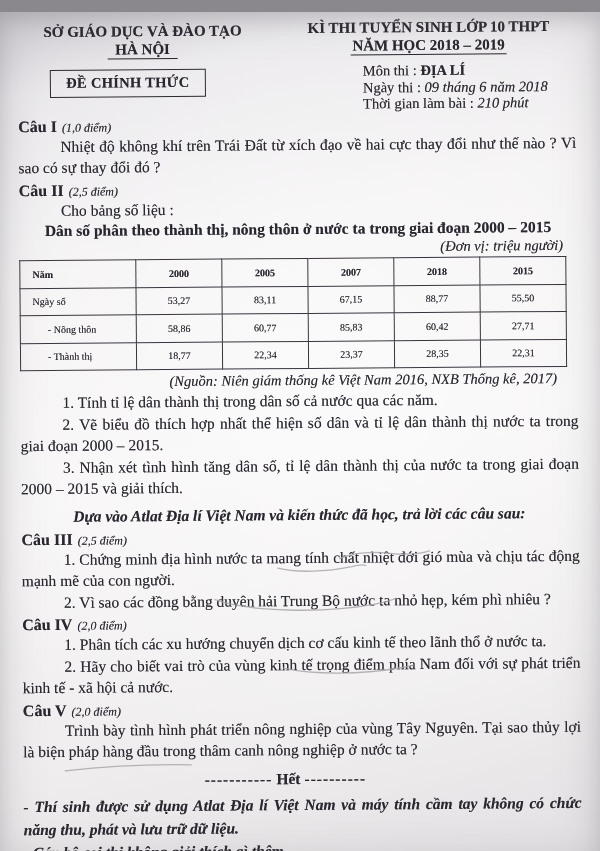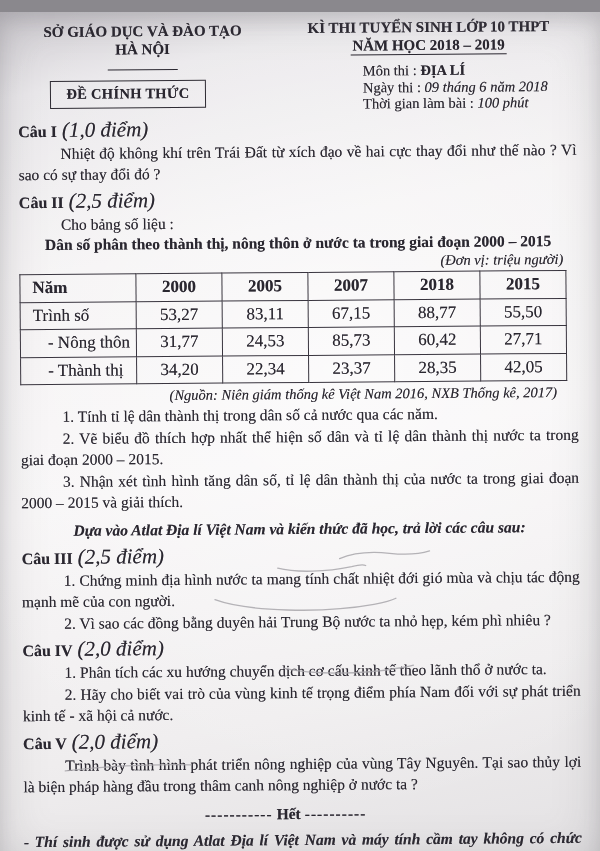--- a/index.html
+++ b/index.html
@@ -17,43 +17,43 @@
     box-shadow: inset 0 0 46px rgba(96,94,101,.25), inset 0 8px 16px rgba(130,128,135,.22);
   }
   .content { position:absolute; inset:0; padding:8px 22px 0 20px;
     transform:rotate(-.45deg); transform-origin:50% 40%; }
 
   
   .hdr { display:flex; align-items:flex-start; }
   .h-left { width:250px; text-align:center; padding-top:2px; }
   .h-left .l1 { font-weight:bold; font-size:15px; line-height:17px; }
   .h-left .l2 { font-weight:bold; font-size:15px; display:inline-block;
-    border-bottom:1.5px solid #2a2730; padding:0 8px 12px; line-height:16px; }
+    border-bottom:1.5px solid #2a2730; padding:0 8px 1px; line-height:16px; }
   .stamp-box { display:inline-block; border:1.7px solid #2e2b33; font-weight:bold;
     font-size:14.5px; padding:4px 15px 5px; margin:10px 30px 0 0; letter-spacing:.3px; }
   .h-right { flex:1; text-align:center; padding-left:14px; }
   .h-right .e1 { font-weight:bold; font-size:15px; line-height:17px; }
   .h-right .e2 { font-weight:bold; font-size:15px; display:inline-block;
     border-bottom:1.6px solid #2a2730; padding:0 2px 1px; line-height:16px; }
   .meta { text-align:left; margin:7px 0 0 81px; font-size:14.5px; line-height:16.5px; }
   .meta .val-b { font-weight:bold; }
   .meta .val-i { font-style:italic; }
 
   
   .b { font-size:15.5px; line-height:21.5px; text-align:justify; margin:0; }
   .ind { text-indent:42px; }
   .qh { margin:3px 0 0; font-size:16px; text-align:left; }
   .qh b { font-weight:bold; }
-  .qh i { margin-left:5px; font-size:21px; }
+  .qh i { margin-left:5px; font-size:12px; }
 
   .tbl-title { font-weight:bold; font-size:15.5px; text-align:center; margin:1px 0 0; }
   .unit { font-style:italic; font-size:14.5px; text-align:right; margin:0 14px 2px 0; line-height:18px; }
 
   table.pop { border-collapse:collapse; width:546px; table-layout:fixed; margin:0; }
-  table.pop td { border:1.5px solid #39353f; height:26.5px; font-size:17px;
+  table.pop td { border:1.5px solid #39353f; height:26.5px; font-size:10px;
     text-align:center; padding:0; }
   table.pop .lab { text-align:left; padding-left:12px; }
   table.pop .lab.dash { padding-left:27px; }
   table.pop tr.head td { font-weight:bold; }
   col.c0 { width:116px; } col.cy { width:86px; }
 
   .src { font-style:italic; font-size:14.5px; margin:2px 0 1px; text-align:center;
     padding-left:128px; line-height:18px; }
 
   .atlat { font-weight:bold; font-style:italic; font-size:15.5px;
@@ -80,21 +80,21 @@
         <div class="l1">SỞ GIÁO DỤC VÀ ĐÀO TẠO</div>
         <div><span class="l2">HÀ NỘI</span></div>
         <div><span class="stamp-box">ĐỀ CHÍNH THỨC</span></div>
       </div>
       <div class="h-right">
         <div class="e1">KÌ THI TUYỂN SINH LỚP 10 THPT</div>
         <div><span class="e2">NĂM HỌC 2018 – 2019</span></div>
         <div class="meta">
           <div><span>Môn thi</span><span> : </span><span class="val-b">ĐỊA LÍ</span></div>
           <div><span>Ngày thi : </span><span class="val-i">09 tháng 6 năm 2018</span></div>
-          <div><span>Thời gian làm bài : </span><span class="val-i">100 phút</span></div>
+          <div><span>Thời gian làm bài : </span><span class="val-i">210 phút</span></div>
         </div>
       </div>
     </div>
 
     <div>
       <p class="qh"><b>Câu I</b><i>(1,0 điểm)</i></p>
       <p class="b ind">Nhiệt độ không khí trên Trái Đất từ xích đạo về hai cực thay đổi như thế nào ? Vì sao có sự thay đổi đó ?</p>
     </div>
 
     <div>
@@ -115,42 +115,42 @@
         <tbody>
           <tr class="head">
             <td class="lab">Năm</td>
             <td>2000</td>
             <td>2005</td>
             <td>2007</td>
             <td>2018</td>
             <td>2015</td>
           </tr>
           <tr>
-            <td class="lab">Trình số</td>
+            <td class="lab">Ngày số</td>
             <td>53,27</td>
             <td>83,11</td>
             <td>67,15</td>
             <td>88,77</td>
             <td>55,50</td>
           </tr>
           <tr>
             <td class="lab dash">- Nông thôn</td>
-            <td>31,77</td>
-            <td>24,53</td>
-            <td>85,73</td>
+            <td>58,86</td>
+            <td>60,77</td>
+            <td>85,83</td>
             <td>60,42</td>
             <td>27,71</td>
           </tr>
           <tr>
             <td class="lab dash">- Thành thị</td>
-            <td>34,20</td>
+            <td>18,77</td>
             <td>22,34</td>
             <td>23,37</td>
             <td>28,35</td>
-            <td>42,05</td>
+            <td>22,31</td>
           </tr>
         </tbody>
       </table>
 
       <p class="src">(Nguồn: Niên giám thống kê Việt Nam 2016, NXB Thống kê, 2017)</p>
       <p class="b ind">1. Tính tỉ lệ dân thành thị trong dân số cả nước qua các năm.</p>
       <p class="b ind">2. Vẽ biểu đồ thích hợp nhất thể hiện số dân và tỉ lệ dân thành thị nước ta trong giai đoạn 2000 – 2015.</p>
       <p class="b ind">3. Nhận xét tình hình tăng dân số, tỉ lệ dân thành thị của nước ta trong giai đoạn 2000 – 2015 và giải thích.</p>
     </div>
 

